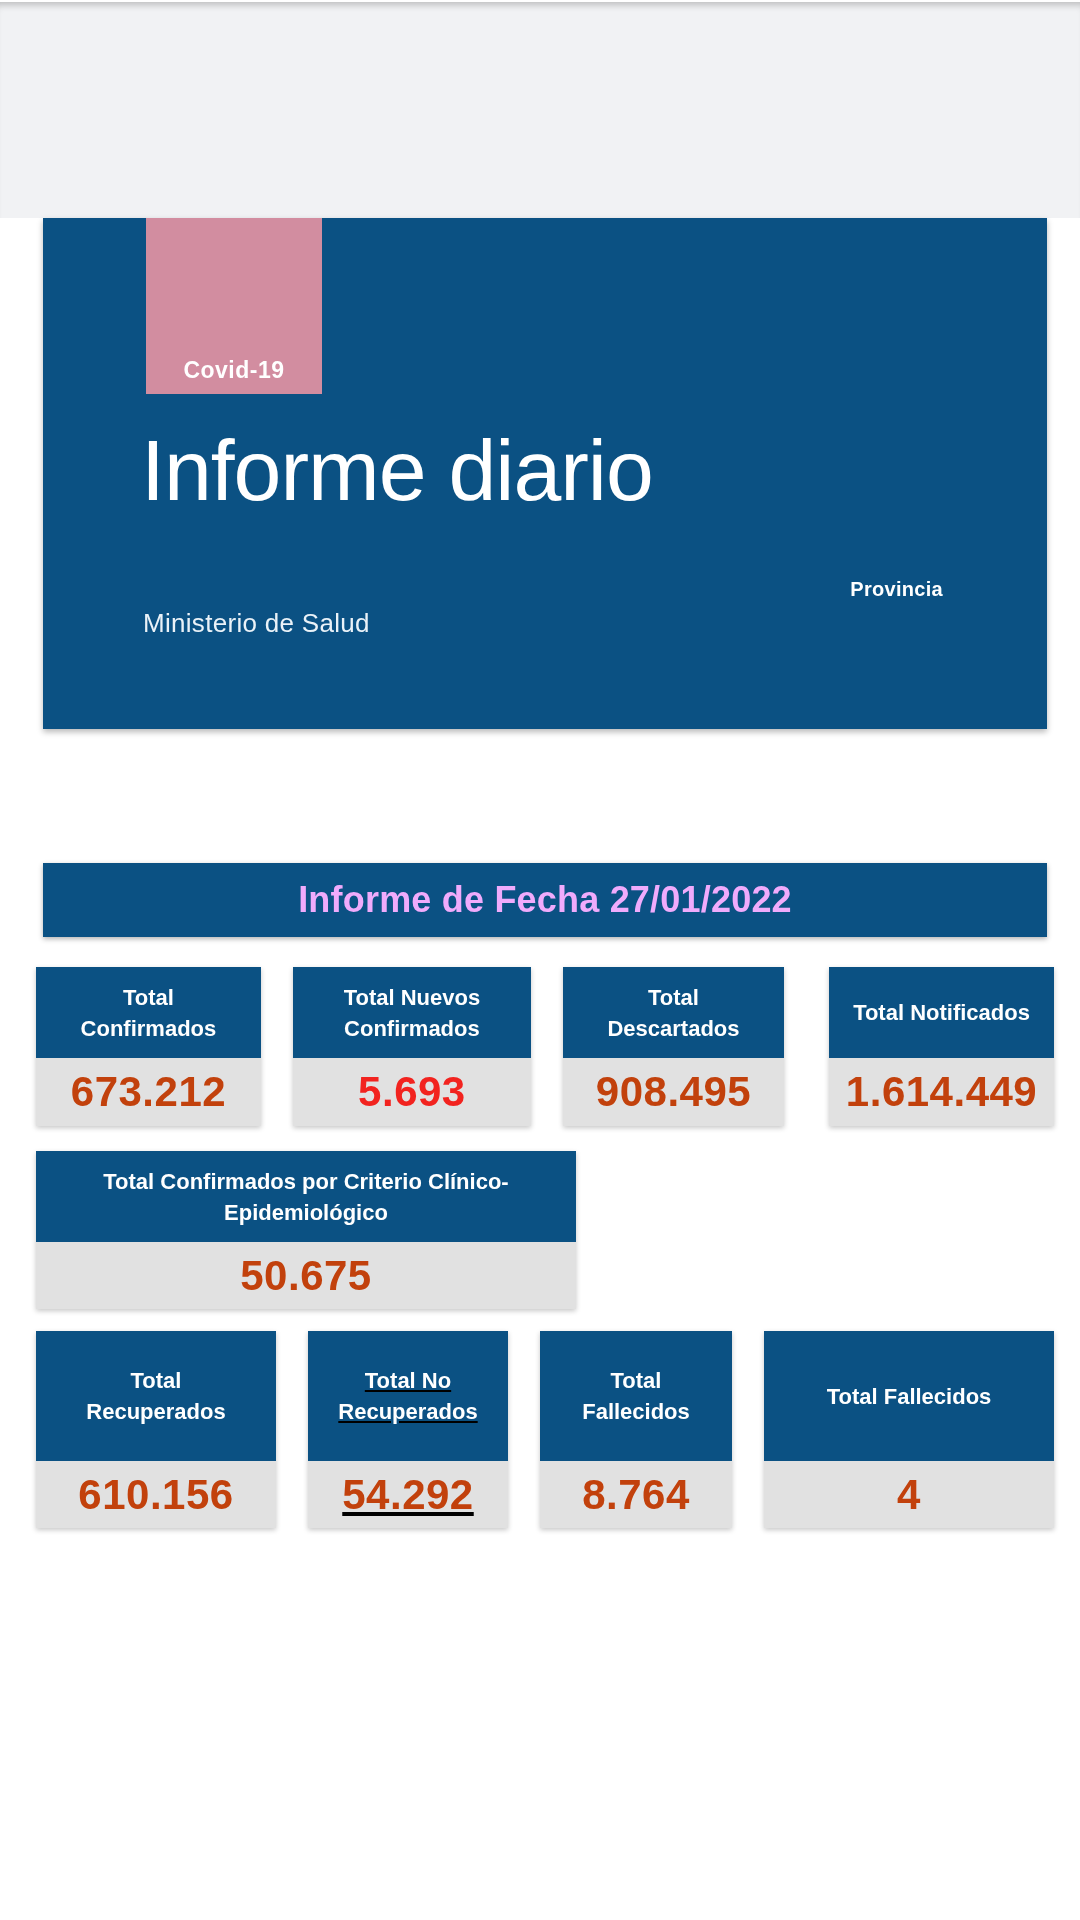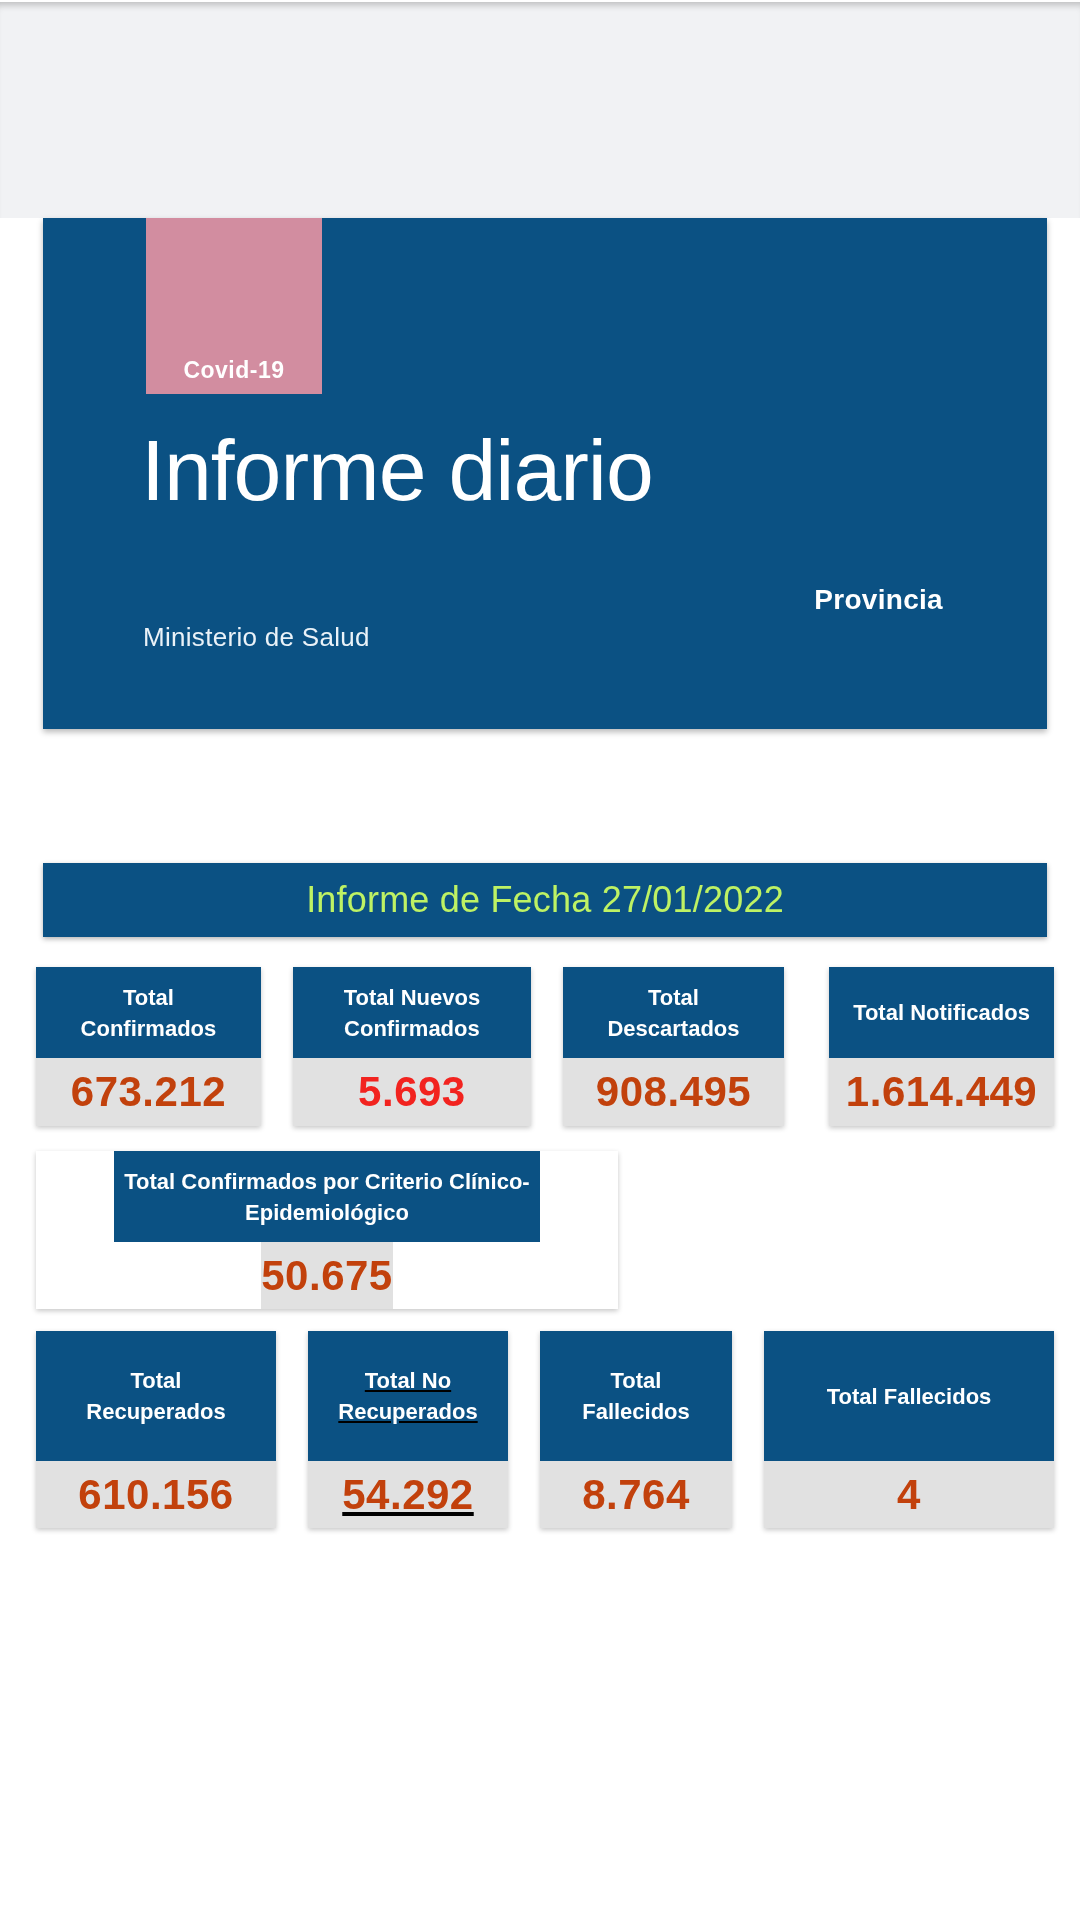--- a/index.html
+++ b/index.html
@@ -13,31 +13,31 @@
 
   
   .header-card { position:absolute; left:43px; top:218px; width:1004px; height:511px;
                  background:#0b5183; box-shadow:0 3px 6px rgba(0,0,0,0.28); }
   .covid-chip { position:absolute; left:103px; top:0; width:176px; height:176px;
                 background:#d28da0; display:flex; align-items:flex-end; justify-content:center;
                 padding-bottom:10px; }
   .covid-chip span { color:#ffffff; font-size:23px; font-weight:700; letter-spacing:0.5px; }
   .headline { position:absolute; left:98px; top:205px; color:#ffffff;
               font-size:86px; font-weight:300; letter-spacing:-1px; line-height:1.1; }
-  .ministry { position:absolute; left:100px; top:404px; color:#eaf2f8;
+  .ministry { position:absolute; left:100px; top:390px; color:#eaf2f8;
               font-size:26px; font-weight:400; letter-spacing:0.3px; }
   .logo { position:absolute; right:104px; top:358px; text-align:right; color:#ffffff; }
   .logo-name { font-size:48px; font-weight:700; letter-spacing:-1px; line-height:1.05; }
-  .logo-sub  { font-size:28px; font-weight:700; letter-spacing:0.3px; margin-top:8px; }
+  .logo-sub  { font-size:20px; font-weight:700; letter-spacing:0.3px; margin-top:2px; }
 
   
   .fecha-bar { position:absolute; left:43px; top:863px; width:1004px; height:74px;
                background:#0b5183; display:flex; align-items:center; justify-content:center;
                box-shadow:0 2px 5px rgba(0,0,0,0.3); }
-  .fecha-bar span { color:#bef264; font-size:36px; font-weight:400; letter-spacing:0.2px; }
+  .fecha-bar span { color:#f0abfc; font-size:36px; font-weight:700; letter-spacing:0.2px; }
 
   
   .stat-row { position:absolute; left:36px; width:1018px; display:flex; gap:32px; }
   .row1 { top:967px; }
   .row2 { top:1151px; }
   .row3 { top:1331px; }
   .stat-card { display:flex; flex-direction:column; box-shadow:0 2px 5px rgba(0,0,0,0.22); }
   .stat-head { background:#0b5183; display:flex; flex-direction:column;
                align-items:center; justify-content:center; padding:6px 10px; }
   .stat-label { color:#ffffff; font-size:22px; font-weight:700; text-align:center;
@@ -47,21 +47,21 @@
   .stat-value { background:#e1e1e1; display:flex; align-items:center; justify-content:center; }
   .stat-value span { color:#c2410c; font-size:42px; font-weight:800; letter-spacing:0.5px; }
   .stat-value span.red { color:#f2231f; }
 
   
   .row1 .stat-head, .row2 .stat-head { height:91px; }
   .row3 .stat-head { height:130px; }
   .row1 .stat-value { height:68px; }
   .row2 .stat-value, .row3 .stat-value { height:67px; }
   .row1 .c1 { width:240px; } .row1 .c2 { width:254px; } .row1 .c3 { width:236px; } .row1 .c4 { width:240px;margin-left:13px; }
-  .row2 .c1 { width:582px;align-items:center; } .row2 .c2 { width:420px; }
+  .row2 .c1 { width:540px; } .row2 .c2 { width:420px; }
   .row3 .c1 { width:240px; } .row3 .c2 { width:200px;text-decoration:underline; } .row3 .c3 { width:192px; } .row3 .c4 { width:290px; }
 </style>
 </head>
 <body>
 
 <div class="top-band"></div>
 
 <div class="header-card">
   <div class="covid-chip">
     <span>Covid-19</span>

